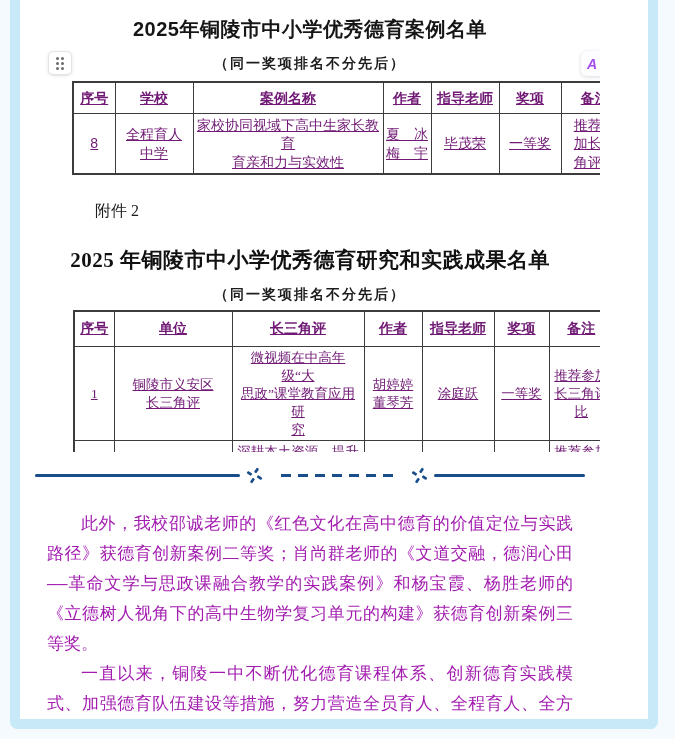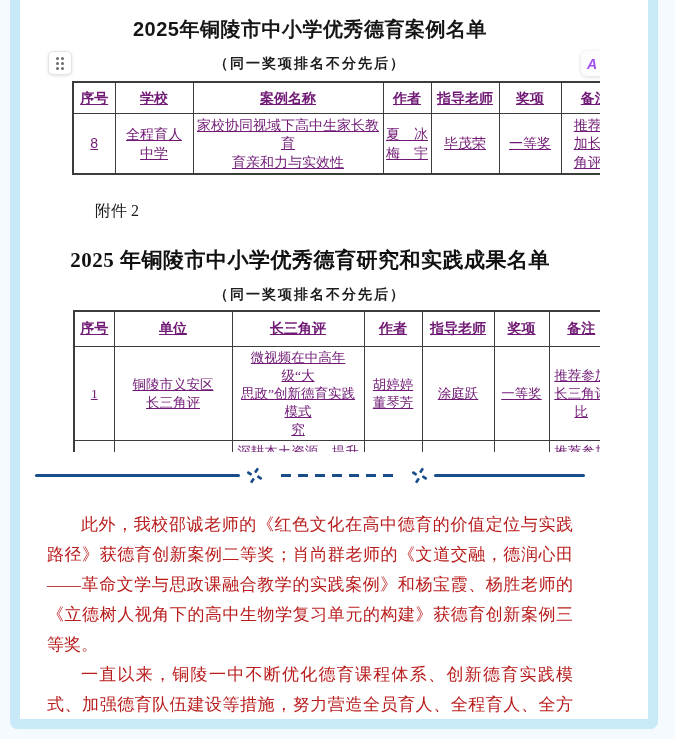--- a/index.html
+++ b/index.html
@@ -97,23 +97,23 @@
   .divider .s-right{flex:1.55;}
   .divider .dashes{
     width:112px;height:3px;margin:0 12px;
     background:repeating-linear-gradient(90deg,#1a4e8b 0 10px,transparent 10px 17px);
   }
   .sparkle{width:17px;height:17px;flex:0 0 auto;margin:0 6px;}
 
   
   .article{margin-top:27px;padding:0 27px;}
   .article p{
-    margin:0;font-size:17px;line-height:30px;color:#b91c1c;
+    margin:0;font-size:17px;line-height:30px;color:#a21caf;
     text-indent:2em;text-align:justify;
-    font-family:Liberation Serif, serif;
+    font-family:Liberation Mono, monospace;
   }
 </style>
 </head>
 <body>
 
 <div class="card">
   <div class="inner">
 
     <h1 class="doc-title1">2025年铜陵市中小学优秀德育案例名单</h1>
 
@@ -199,21 +199,21 @@
               <th>奖项</th>
               <th>备注</th>
             </tr>
           </thead>
           <tbody>
             <tr class="r1">
               <td>1</td>
               <td>铜陵市义安区
 长三角评</td>
               <td>微视频在中高年级“大
-思政”创新德育实践模式
+思政”课堂教育应用研
 究</td>
               <td>胡婷婷
 董琴芳</td>
               <td>涂庭跃</td>
               <td>一等奖</td>
               <td>推荐参加
 长三角评
 比</td>
             </tr>
             <tr class="r2">

